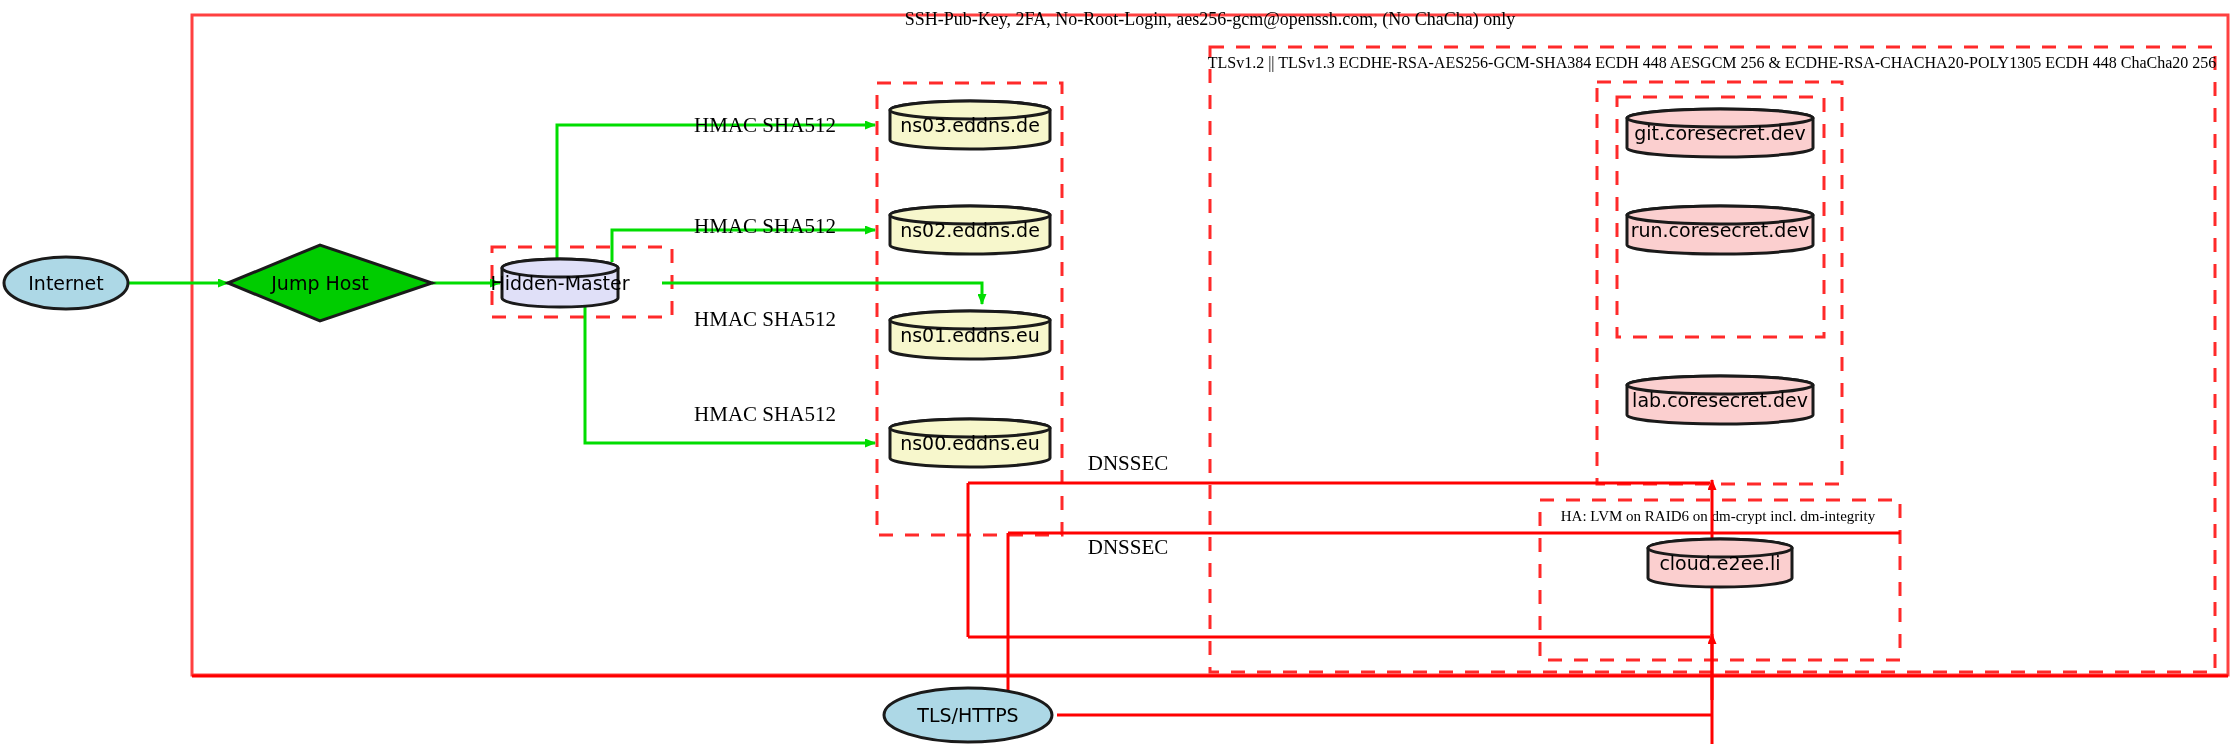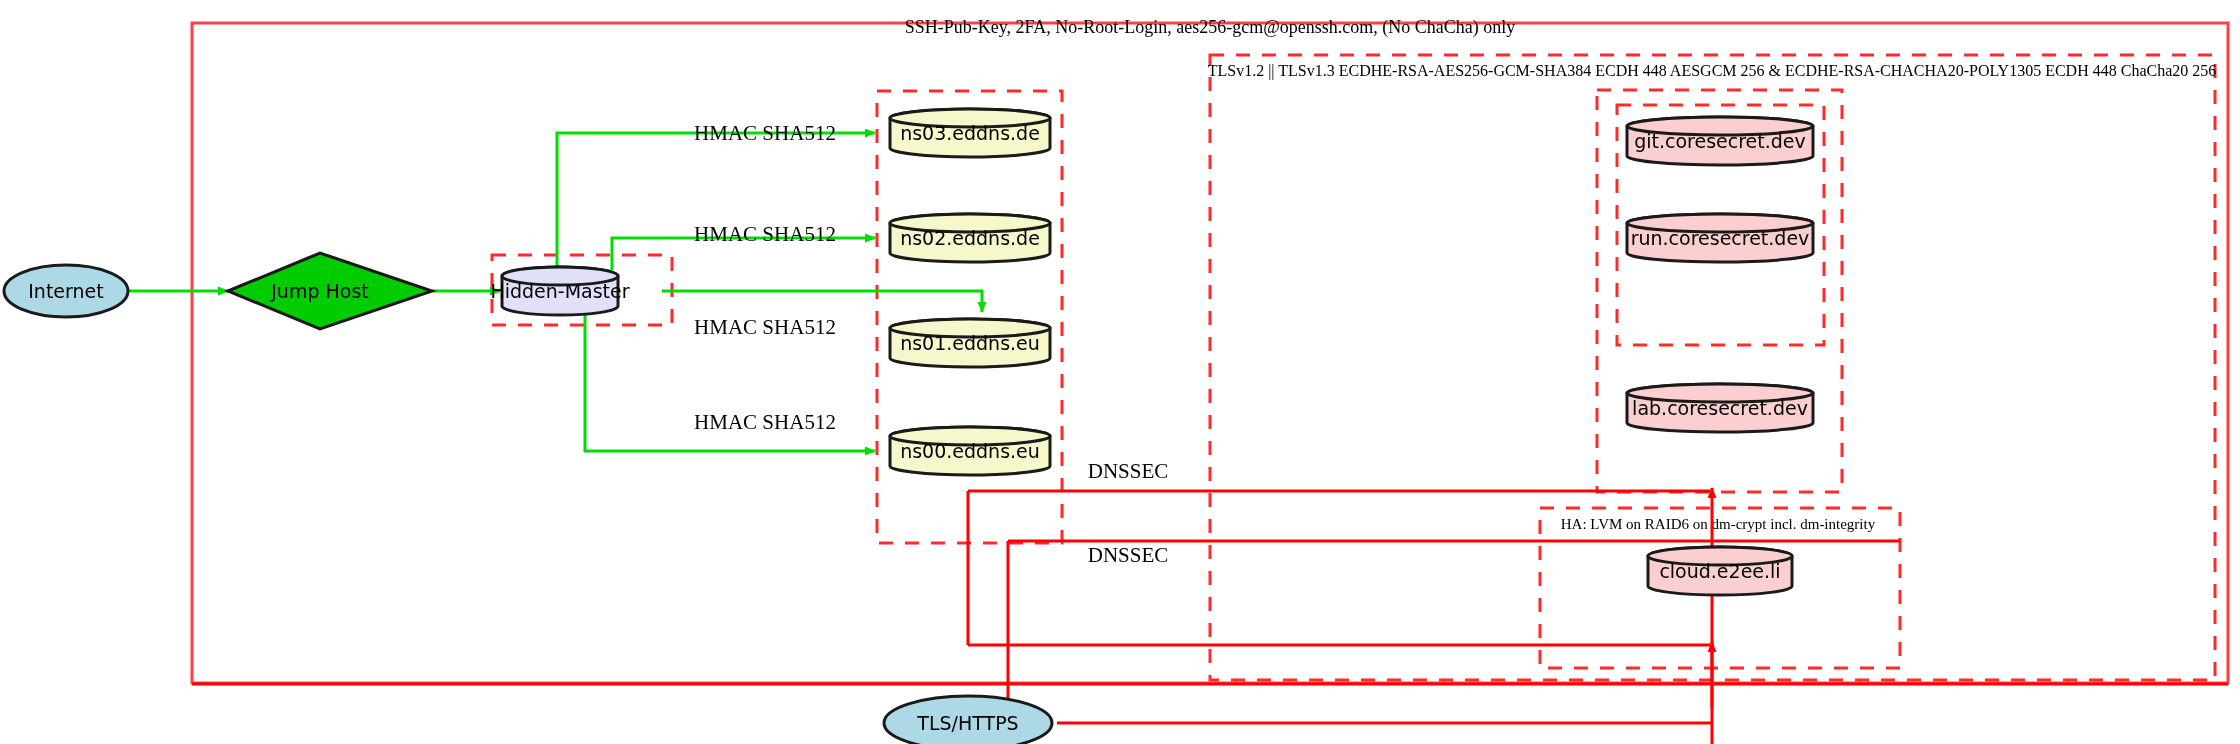--- a/index.html
+++ b/index.html
@@ -10,21 +10,20 @@
   body {
     width: 2240px;
     height: 744px;
     overflow: hidden;
     font-family: "Liberation Sans", sans-serif;
   }
   #diagram-root {
     position: relative;
     width: 2240px;
     height: 698px;
-    margin-top: 8px;
   }
   svg#diagram {
     display: block;
     width: 2240px;
     height: 744px;
   }
   .serif-label {
     font-family: "Liberation Serif", serif;
     fill: #000000;
   }

